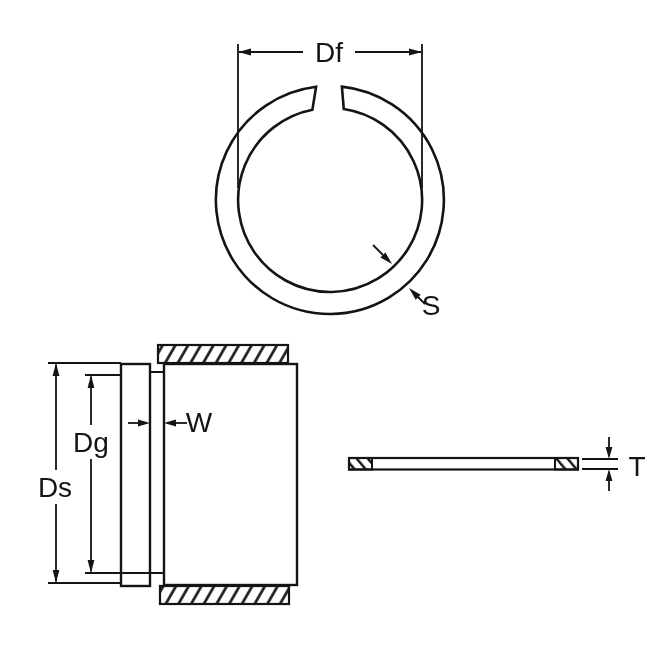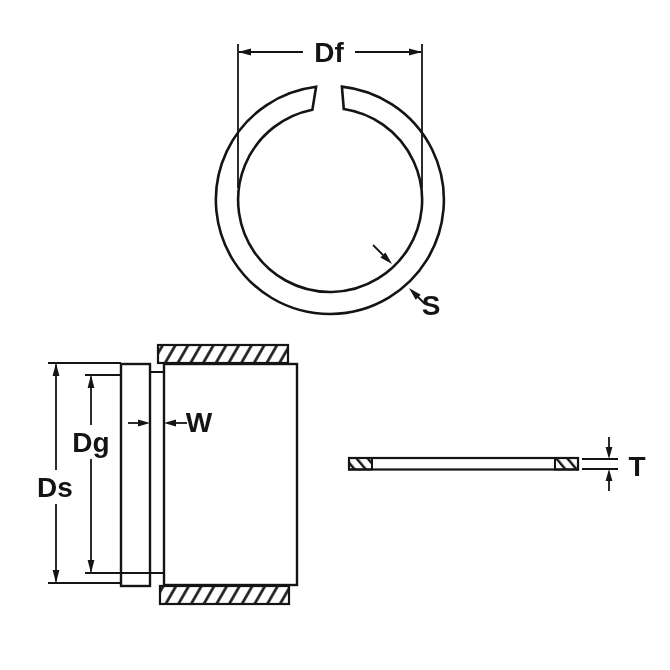--- a/index.html
+++ b/index.html
@@ -6,21 +6,20 @@
     margin: 0;
     padding: 0;
     background: #ffffff;
   }
   .canvas {
     position: relative;
     width: 670px;
     height: 670px;
     background: #ffffff;
     overflow: hidden;
-    font-weight: bold;
   }
   svg text {
     font-family: "Liberation Sans", sans-serif;
     font-size: 28px;
     fill: #141414;
   }
 </style>
 </head>
 <body>
 

